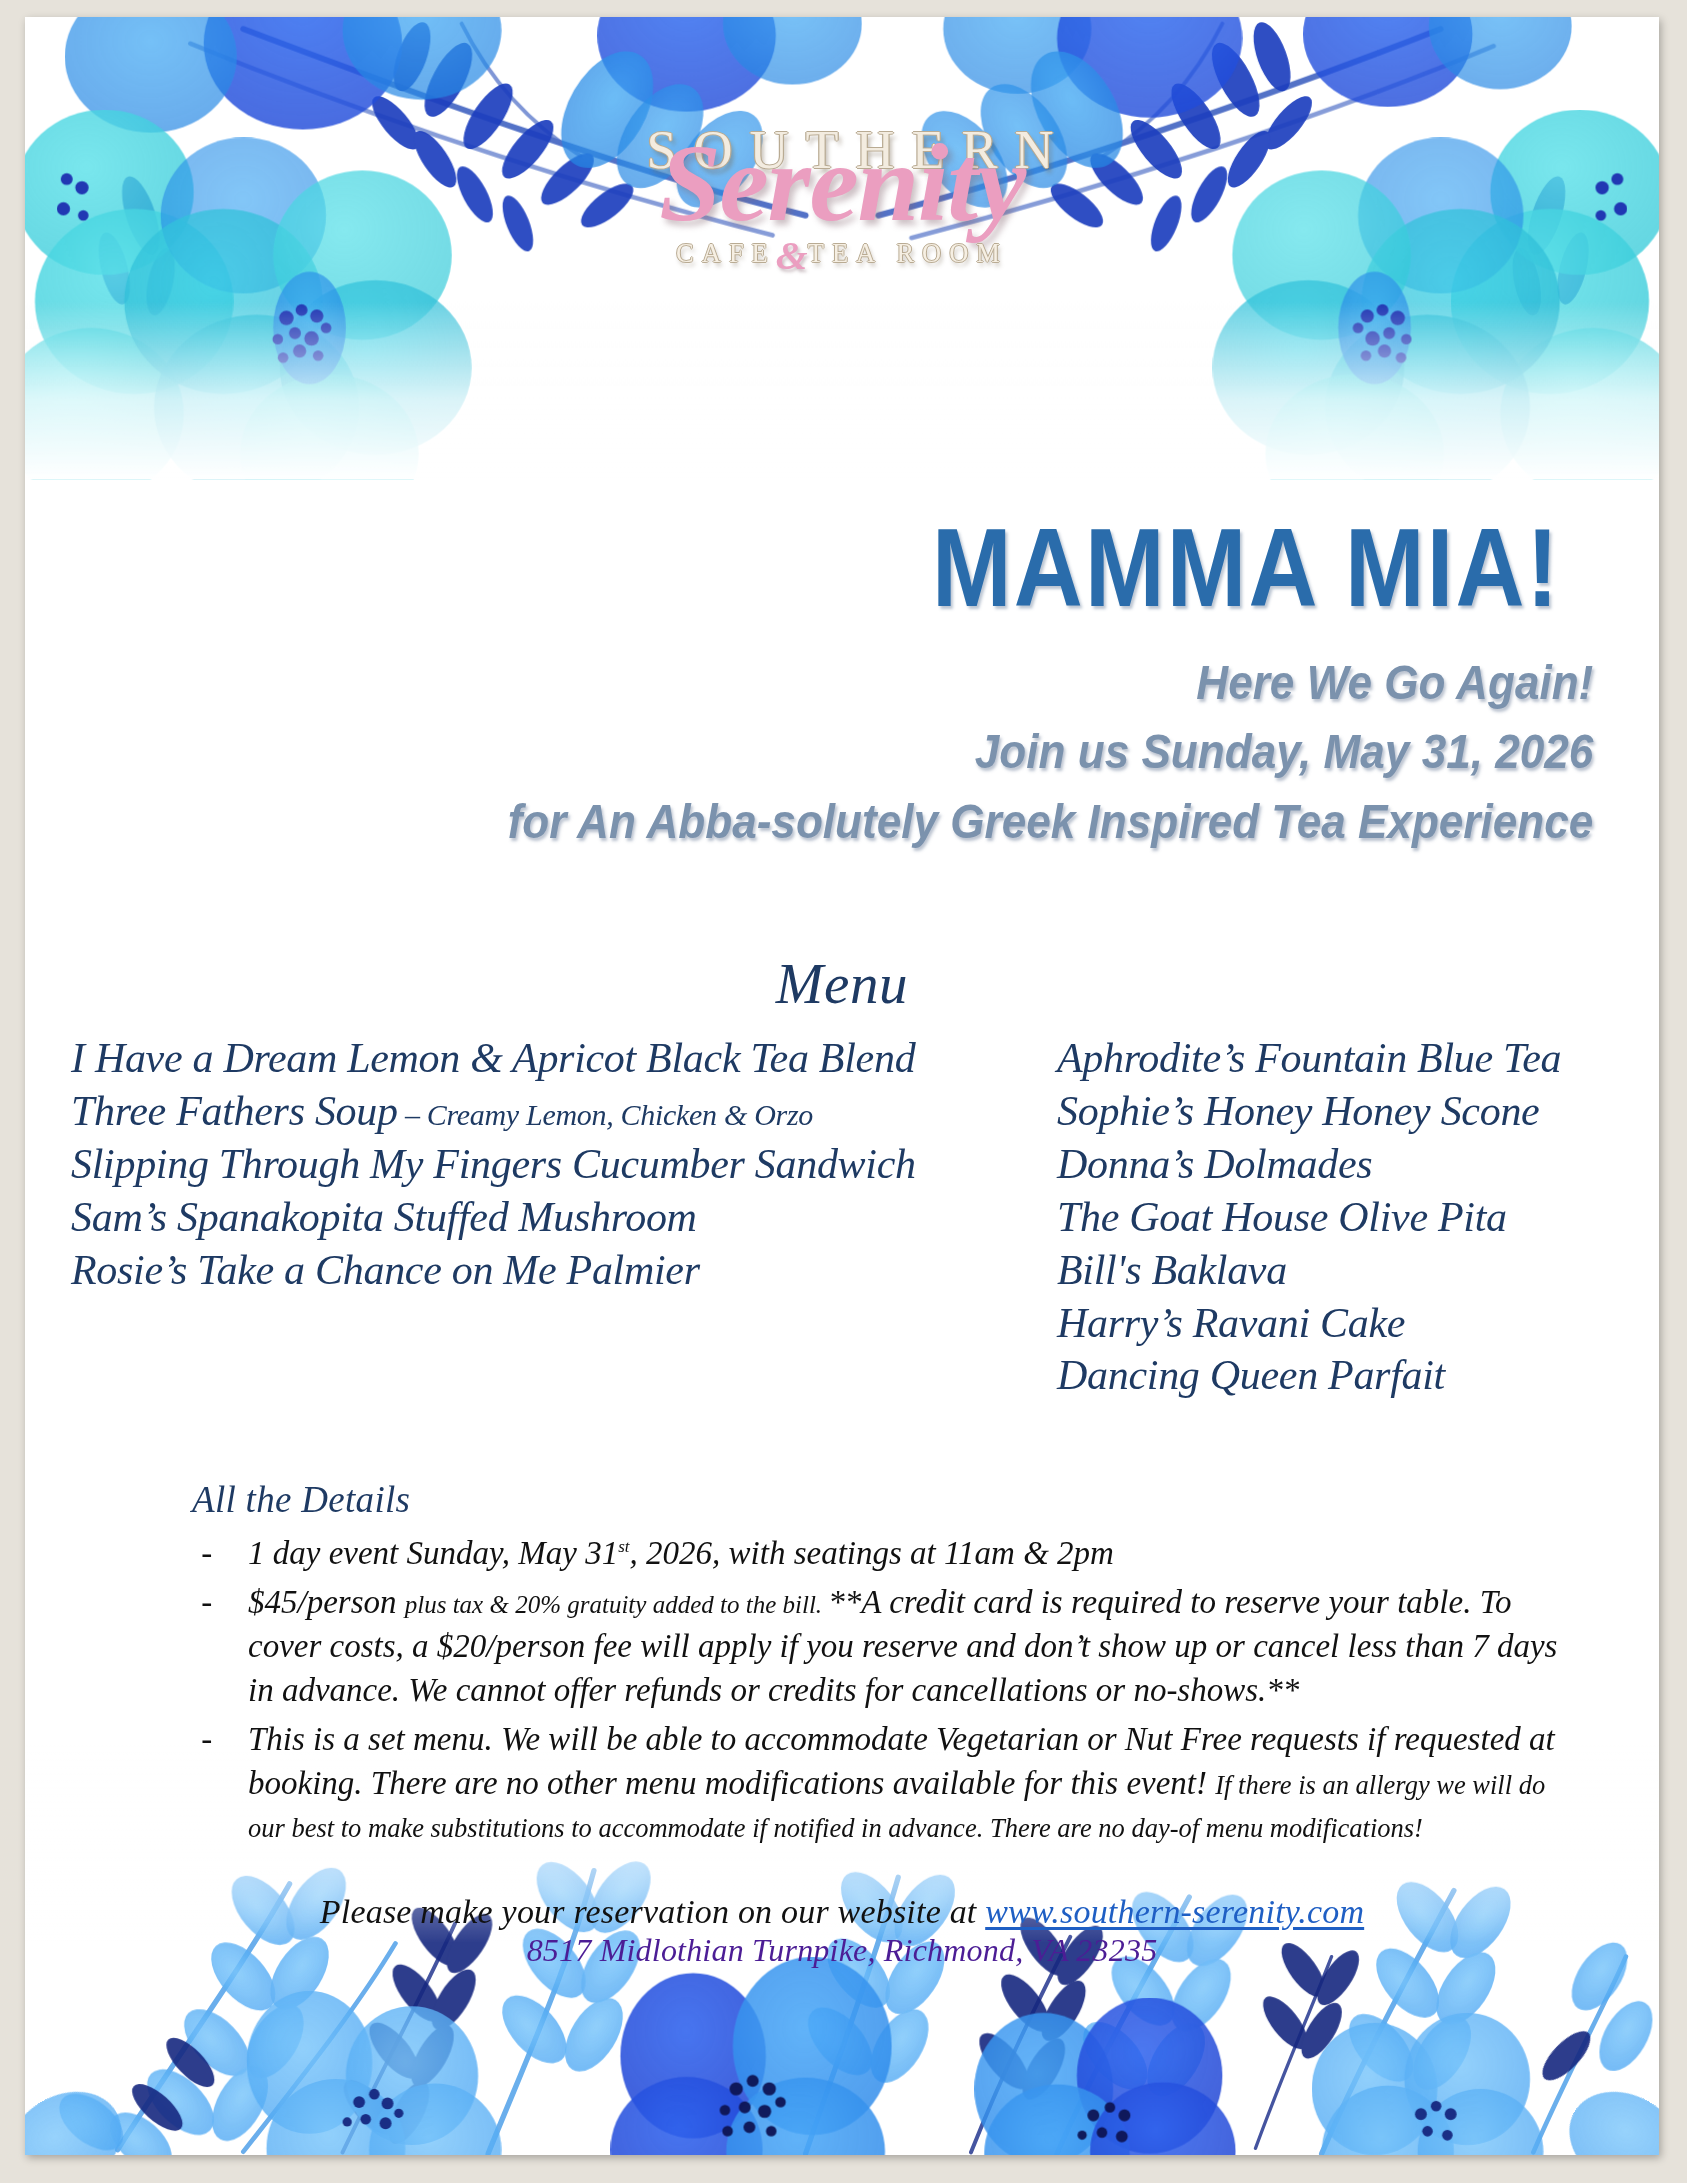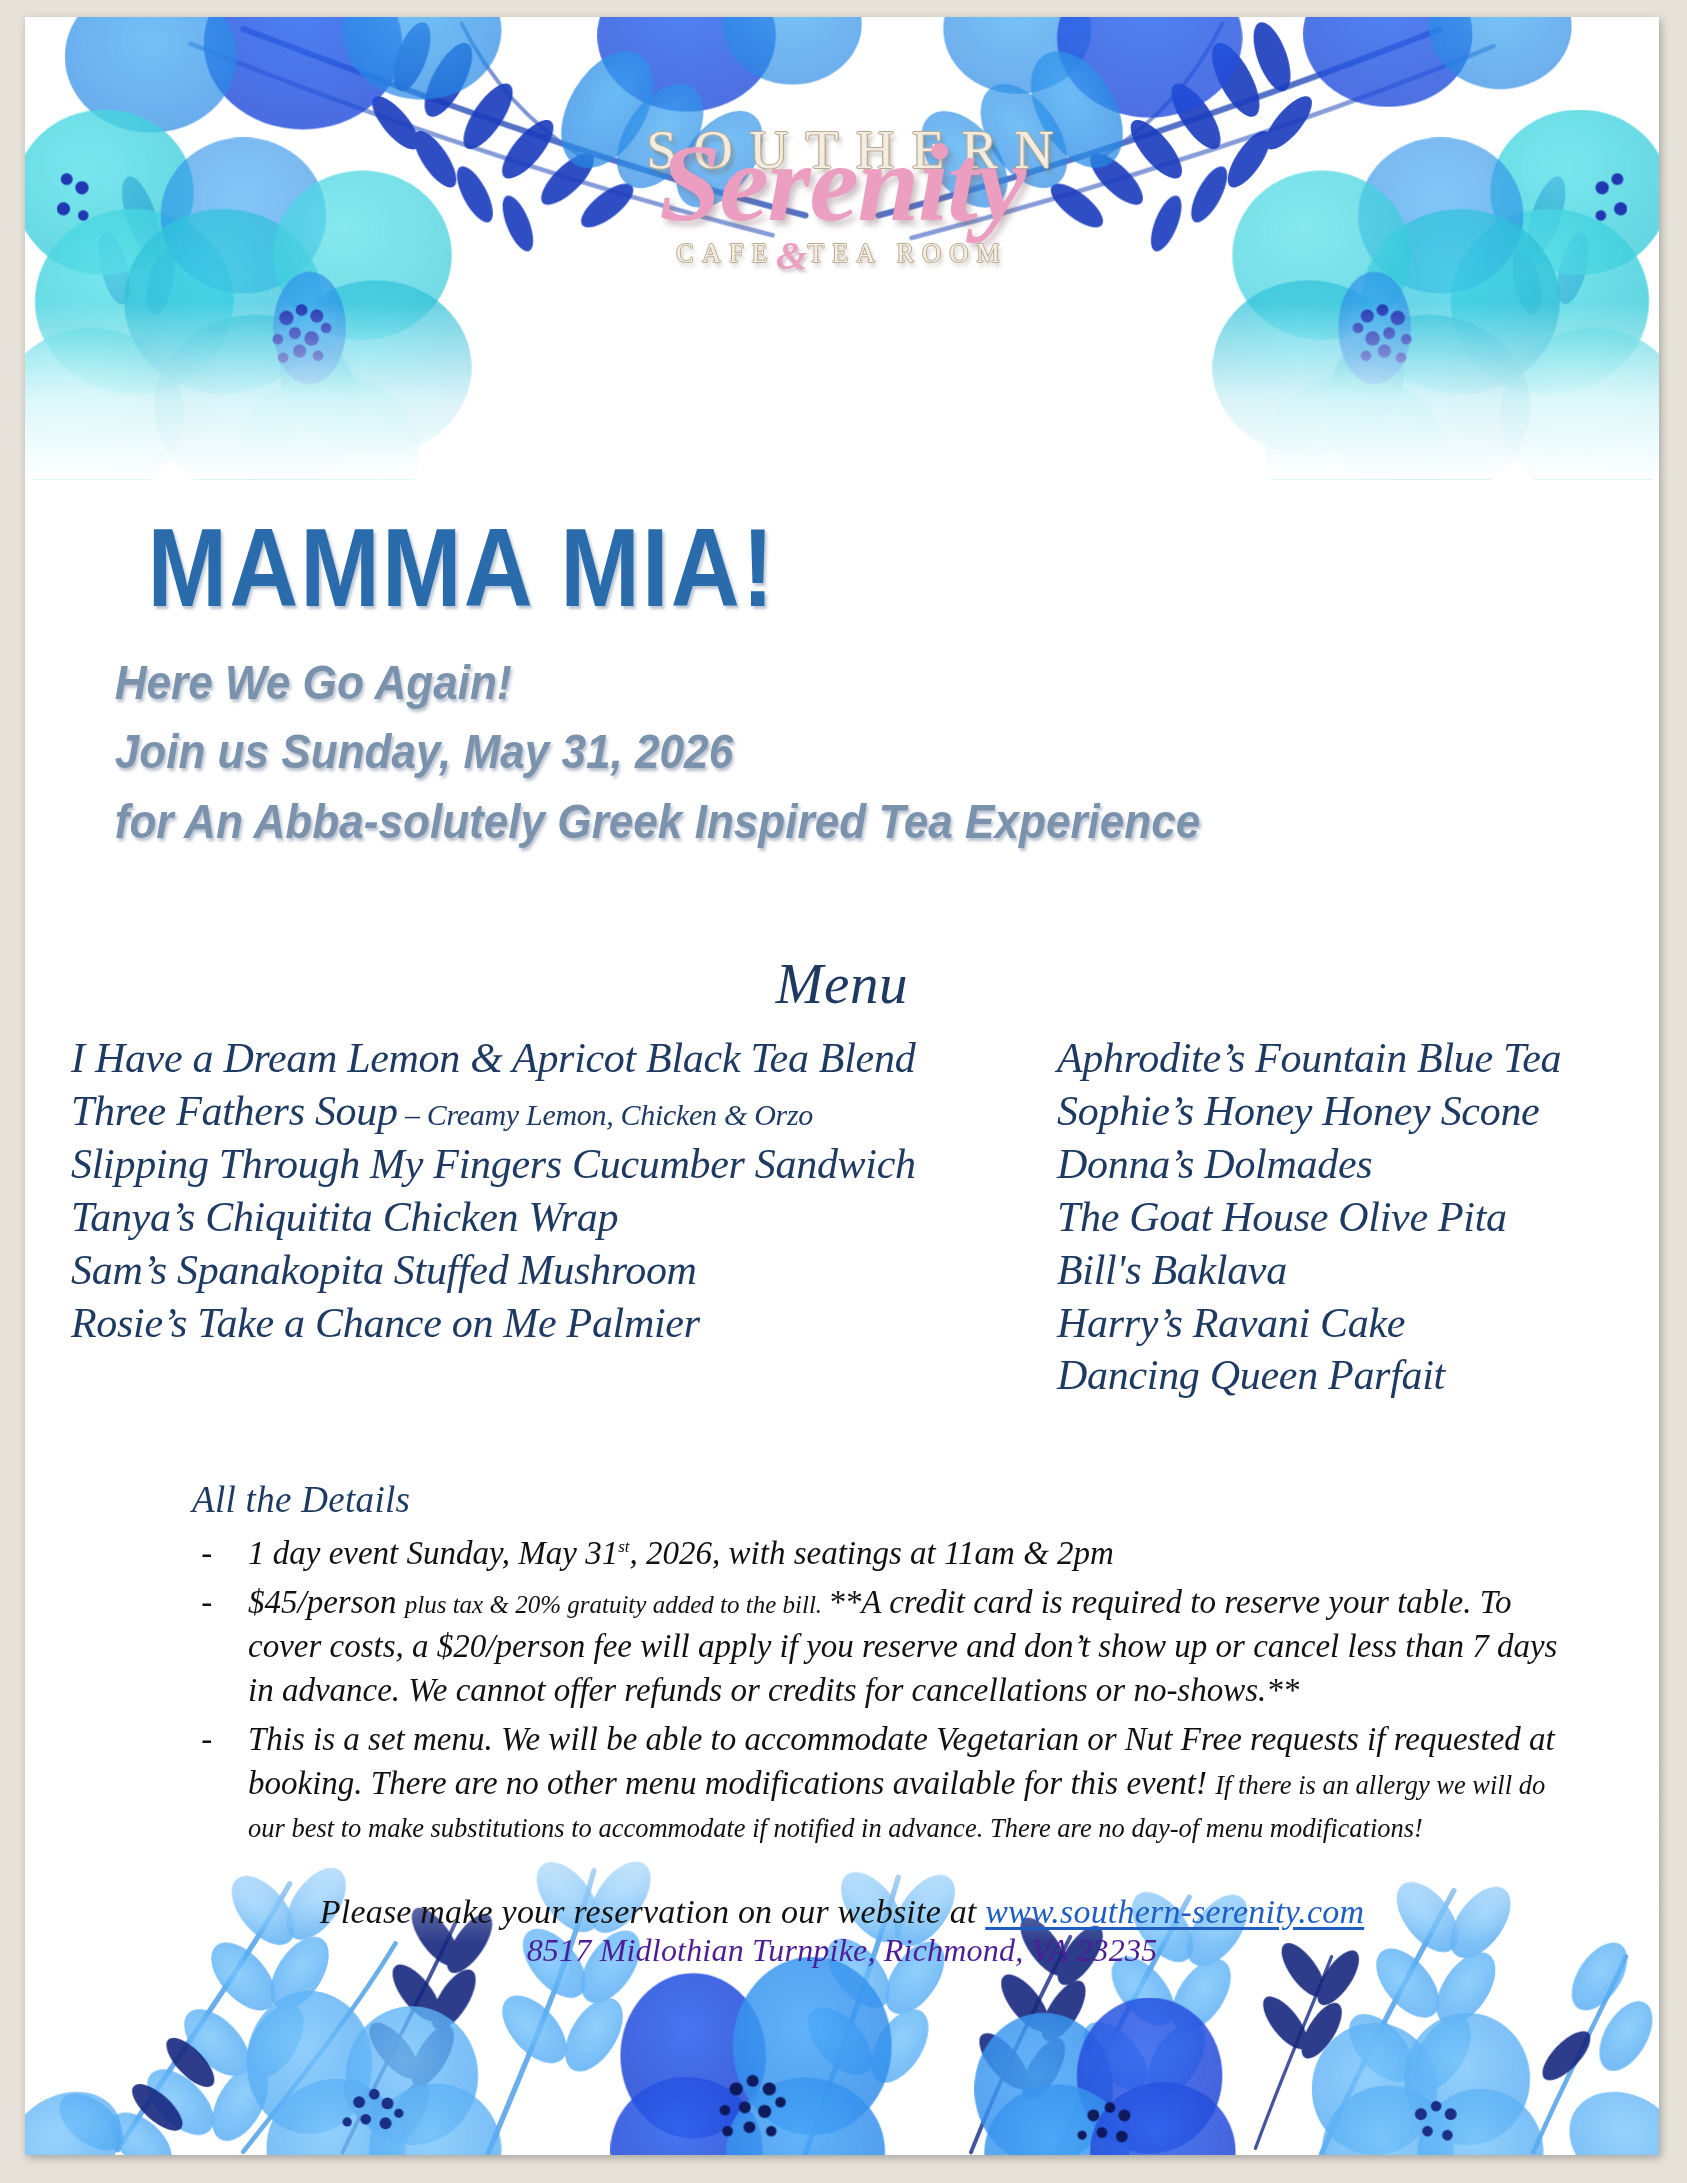--- a/index.html
+++ b/index.html
@@ -100,23 +100,23 @@
     font-size: 41px;
     text-shadow: 2px 2.6px 3.3px rgba(130,100,110,0.4);
     vertical-align: -6.6px;
     letter-spacing: 0;
   }
 
   
   .headline-block {
     position: absolute;
     top: 495px;
-    left: 8px;
+    left: 16px;
     width: 1634px;
-    text-align: left;
+    text-align: right;
     z-index: 5;
   }
   .headline {
     font-family: "Liberation Sans Narrow", "Liberation Sans", sans-serif;
     font-weight: 700;
     font-size: 111px;
     color: #2a6cab;
     letter-spacing: 2.6px;
     line-height: 1.02;
     transform: scaleX(0.86);
@@ -593,21 +593,20 @@
       <div class="subhead">for An Abba-solutely Greek Inspired Tea Experience</div>
     </div>
 
     <div class="menu-heading">Menu</div>
 
     <div class="menu-columns">
       <div class="menu-col left" id="menu-left">
           <div class="menu-item"><span>I Have a Dream Lemon &amp; Apricot Black Tea Blend</span></div>
           <div class="menu-item"><span>Three Fathers Soup</span><span class="sub"> – Creamy Lemon, Chicken &amp; Orzo</span></div>
           <div class="menu-item"><span>Slipping Through My Fingers Cucumber Sandwich</span></div>
-          <div class="menu-item"><span>Tanya’s Chiquitita Chicken Wrap</span></div>
           <div class="menu-item"><span>Sam’s Spanakopita Stuffed Mushroom</span></div>
           <div class="menu-item"><span>Rosie’s Take a Chance on Me Palmier</span></div>
         </div>
       <div class="menu-col right" id="menu-right">
           <div class="menu-item"><span>Aphrodite’s Fountain Blue Tea</span></div>
           <div class="menu-item"><span>Sophie’s Honey Honey Scone</span></div>
           <div class="menu-item"><span>Donna’s Dolmades</span></div>
           <div class="menu-item"><span>The Goat House Olive Pita</span></div>
           <div class="menu-item"><span>Bill's Baklava</span></div>
           <div class="menu-item"><span>Harry’s Ravani Cake</span></div>

